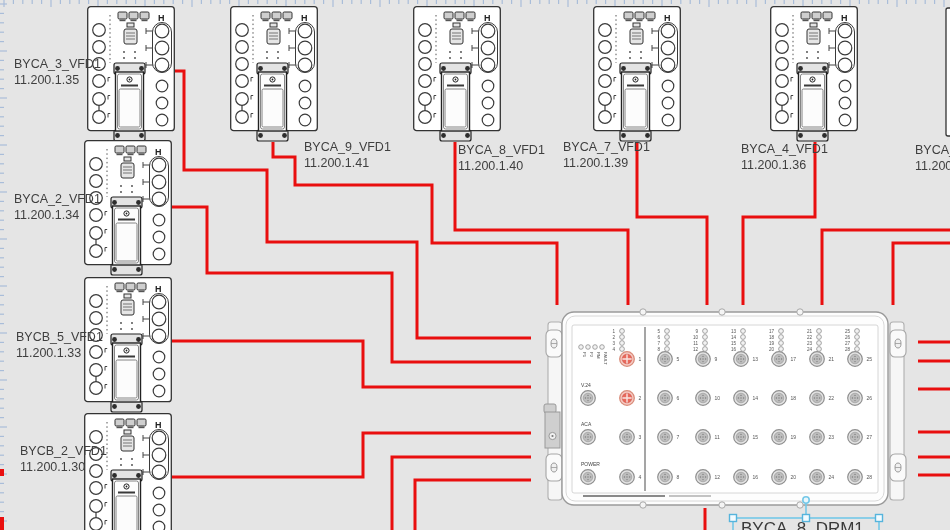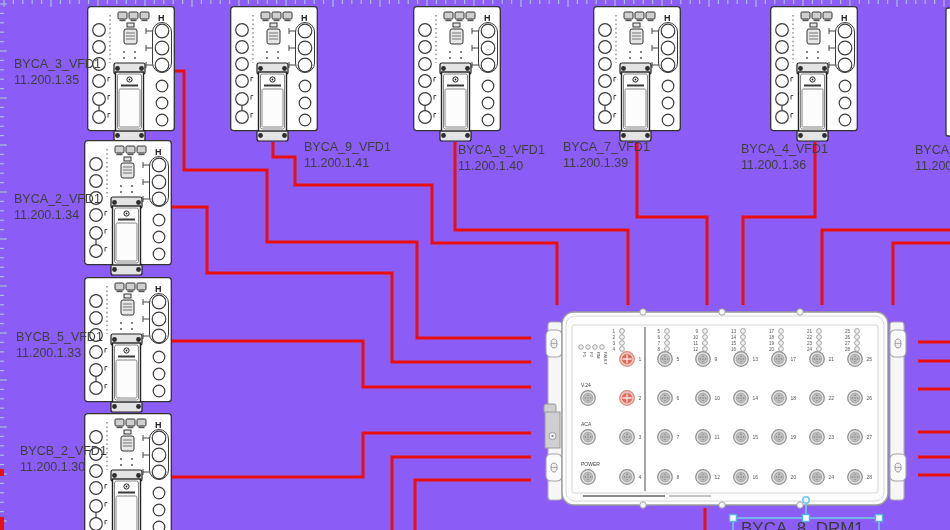--- a/index.html
+++ b/index.html
@@ -1,16 +1,16 @@
 <!DOCTYPE html>
 <html><head>
 <meta charset="utf-8">
 <style>
   html,body{margin:0;padding:0;background:#f8f8f8;}
-  .canvas{position:relative;width:950px;height:530px;background:#8b5cf6;overflow:hidden;
+  .canvas{position:relative;width:950px;height:530px;background:#e5e5e5;overflow:hidden;
           font-family:"Liberation Sans",sans-serif;}
   svg text{font-family:"Liberation Sans",sans-serif;}
   .tick{stroke:#a9bdd9;stroke-width:1.2;}
   .cable{fill:none;stroke:#e90f0f;stroke-width:3;stroke-linejoin:miter;}
   .vfd-outline{fill:#ffffff;stroke:#333;stroke-width:1.3;}
   .vfd-sliver{fill:#ffffff;stroke:#333;stroke-width:1.3;}
   .holes{fill:#fff;stroke:#3a3a3a;stroke-width:1.2;}
   .capsule{fill:none;stroke:#3a3a3a;stroke-width:1;}
   .conn{fill:#cfcfcf;stroke:#333;stroke-width:1;}
   .connfoot{fill:#555;}

